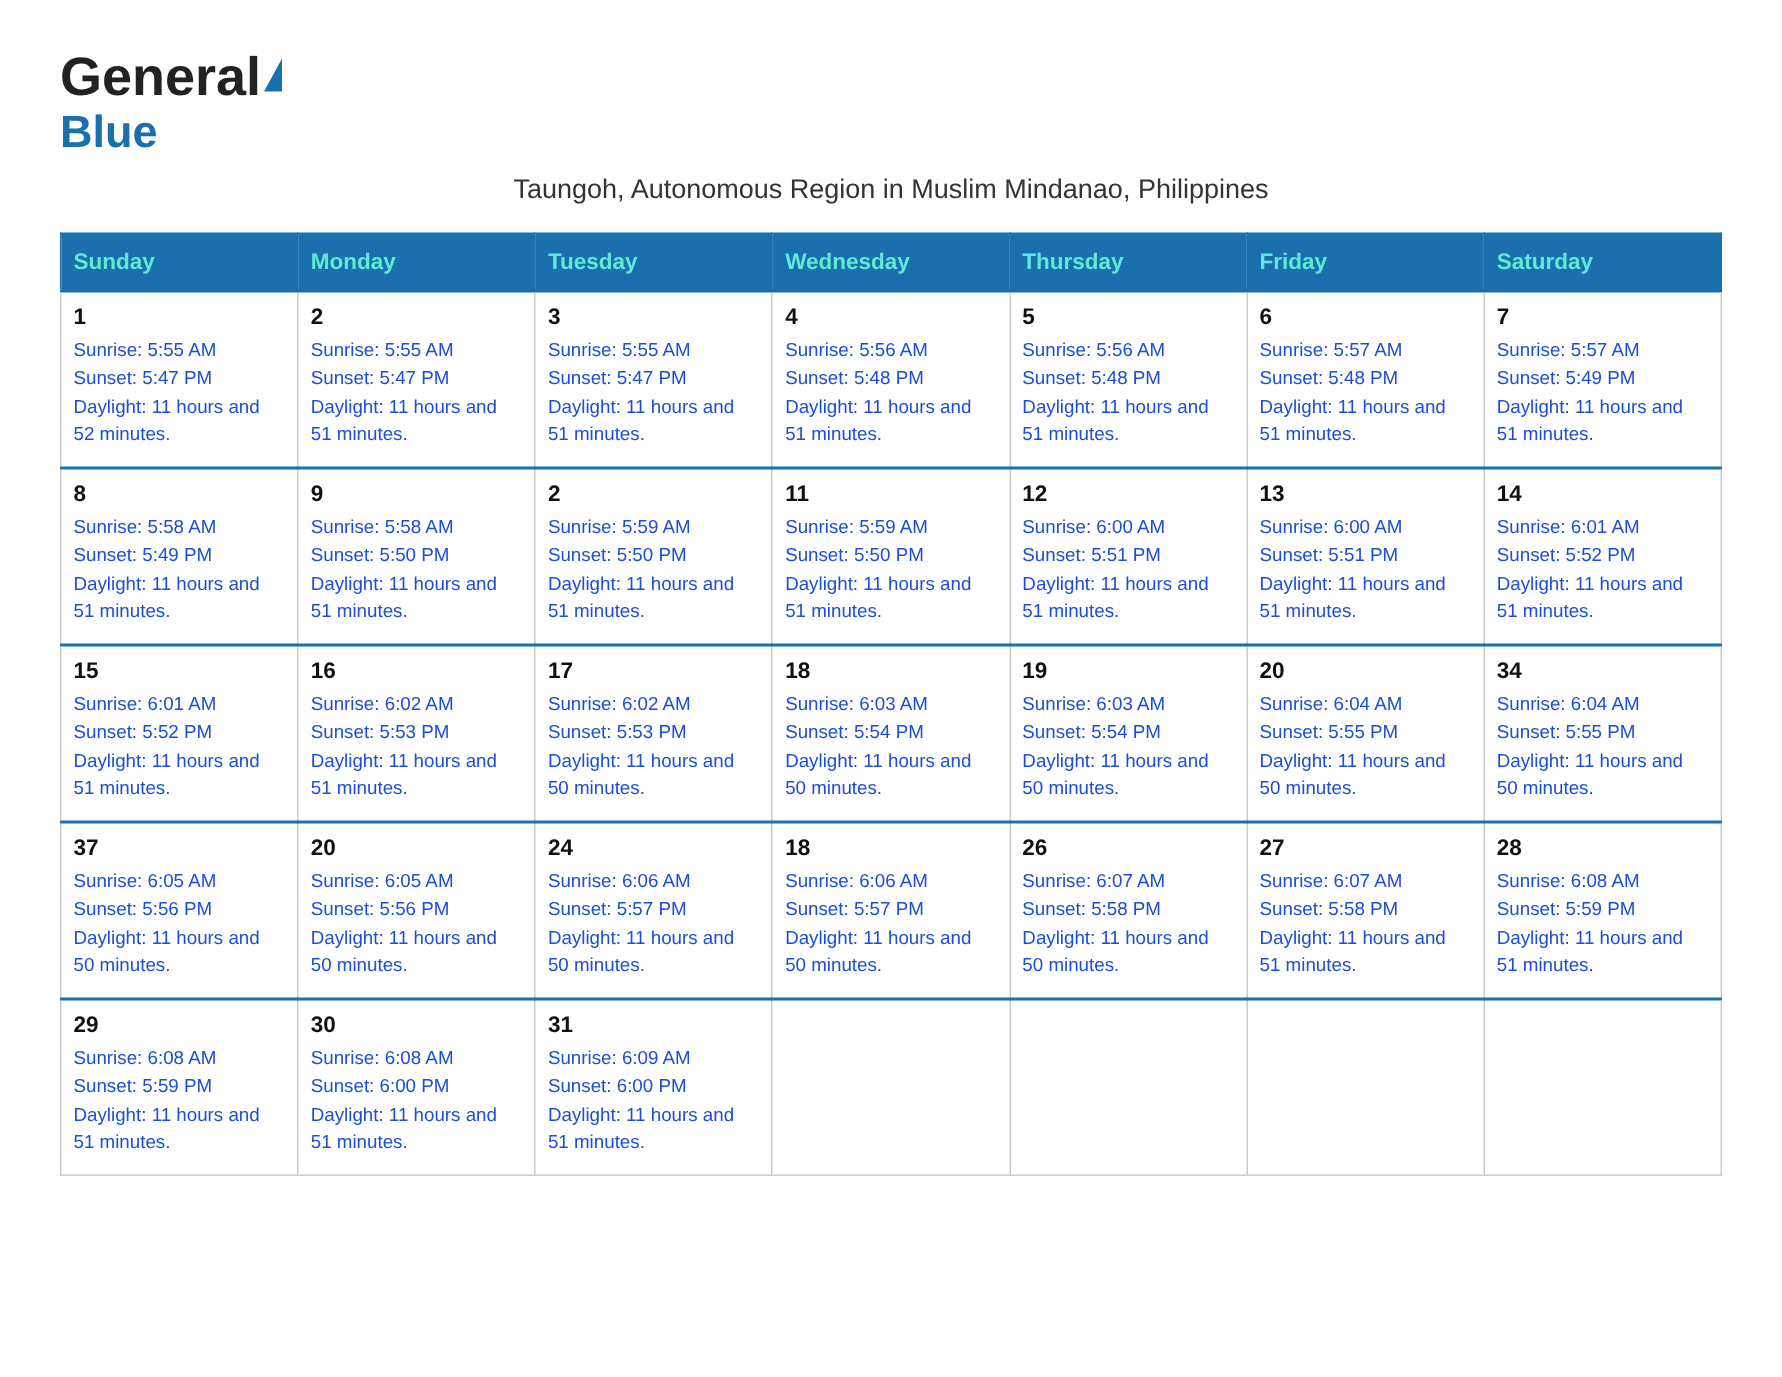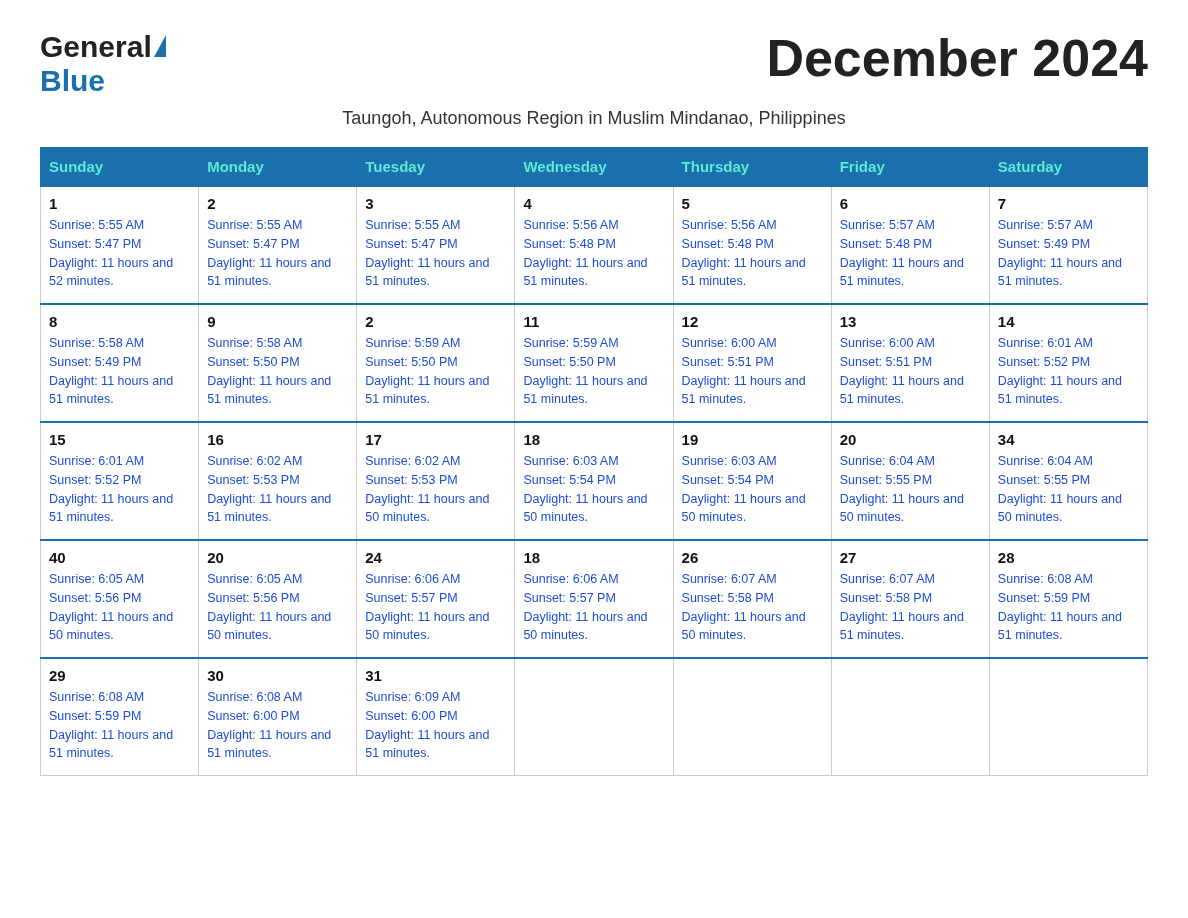--- a/index.html
+++ b/index.html
@@ -72,28 +72,27 @@
     .empty-cell {
       background: #fff;
     }
   </style>
 </head>
 <body>
 
 <div class="header-row">
   <div class="logo">
     <div style="display:flex;align-items:center;">
-      <span style="font-size:30px;font-weight:bold;color:#222;font-family:Arial,sans-serif;">General</span>
+      <span style="font-size:36px;font-weight:bold;color:#222;font-family:Arial,sans-serif;">General</span>
       <span style="display:inline-block;width:0;height:0;border-left:12px solid transparent;border-bottom:22px solid #1a6fad;margin-left:2px;margin-bottom:2px;"></span>
     </div>
     <div style="display:flex;align-items:flex-start;">
       <span style="font-size:30px;font-weight:bold;color:#1a6fad;font-family:Arial,sans-serif;">Blue</span>
     </div>
   </div>
-  <div class="month-title">December 2024</div>
 </div>
 
 <div class="subtitle">Taungoh, Autonomous Region in Muslim Mindanao, Philippines</div>
 
 <table class="calendar">
   <thead>
     <tr id="weekday-header">
     <th>Sunday</th>
         <th>Monday</th>
         <th>Tuesday</th>
@@ -189,21 +188,21 @@
           <div class="day-number">20</div>
           <div class="day-info">Sunrise: 6:04 AM<br>Sunset: 5:55 PM<br>Daylight: 11 hours and 50 minutes.</div>
         </td>
         <td>
           <div class="day-number">34</div>
           <div class="day-info">Sunrise: 6:04 AM<br>Sunset: 5:55 PM<br>Daylight: 11 hours and 50 minutes.</div>
         </td>
       </tr>
       <tr>
         <td>
-          <div class="day-number">40</div>
+          <div class="day-number">37</div>
           <div class="day-info">Sunrise: 6:05 AM<br>Sunset: 5:56 PM<br>Daylight: 11 hours and 50 minutes.</div>
         </td>
         <td>
           <div class="day-number">20</div>
           <div class="day-info">Sunrise: 6:05 AM<br>Sunset: 5:56 PM<br>Daylight: 11 hours and 50 minutes.</div>
         </td>
         <td>
           <div class="day-number">24</div>
           <div class="day-info">Sunrise: 6:06 AM<br>Sunset: 5:57 PM<br>Daylight: 11 hours and 50 minutes.</div>
         </td>

